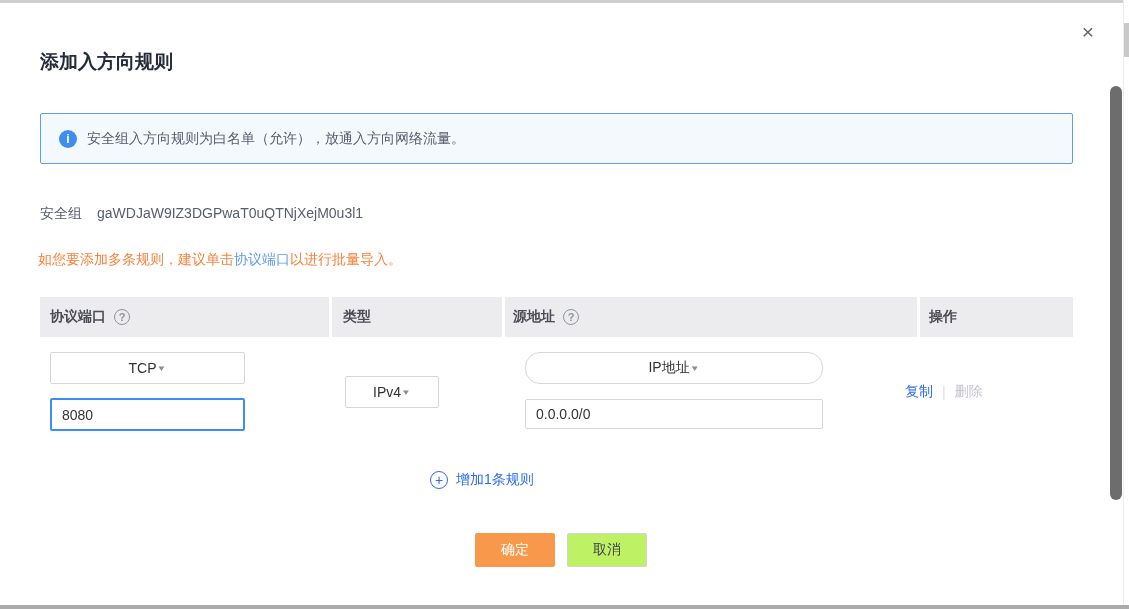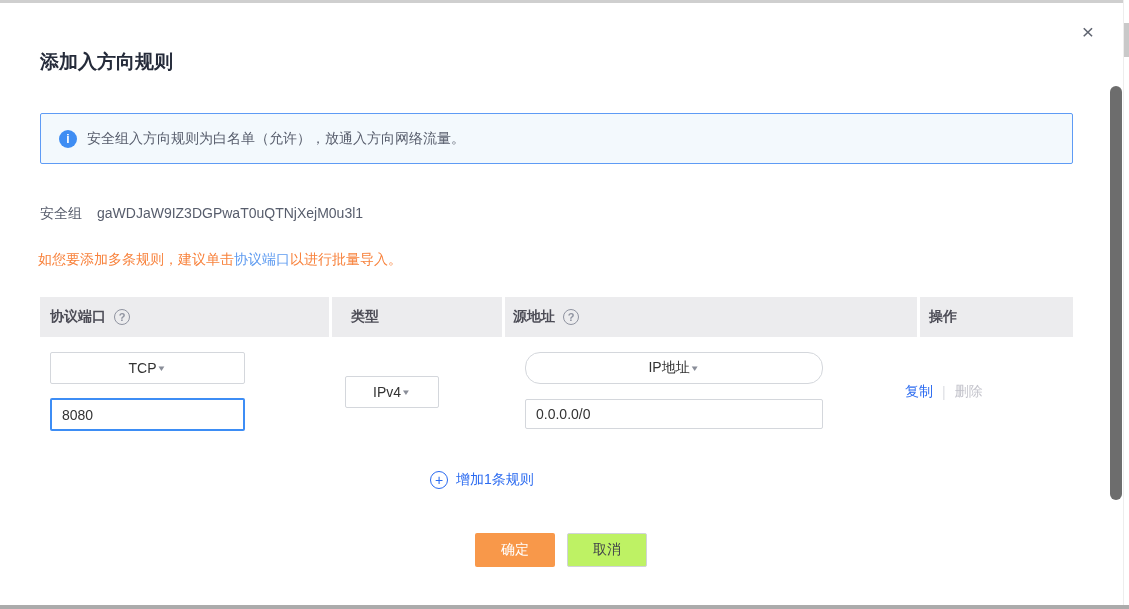--- a/index.html
+++ b/index.html
@@ -39,21 +39,21 @@
   .sg-line{left:40px;top:205px;font-size:14px;color:var(--text-body);display:flex;gap:15px;}
 
   .tip-line{left:38px;top:251px;font-size:14px;color:var(--tip-orange);}
   .tip-link{color:var(--tip-link-blue);cursor:pointer;}
 
   .table-header{left:40px;top:297px;width:1033px;height:40px;display:flex;}
   .th{background:var(--header-bg);height:40px;display:flex;align-items:center;
       font-size:14px;font-weight:600;color:#4c4c56;}
   .th + .th{margin-left:3px;}
   .th-protocol{width:289px;padding-left:10px;}
-  .th-type{width:170px;padding-left:19px;}
+  .th-type{width:170px;padding-left:11px;}
   .th-source{width:412px;padding-left:8px;}
   .th-action{flex:1;padding-left:9px;}
   .help-icon{width:16px;height:16px;border:1px solid #8f93a0;border-radius:50%;color:#8f93a0;
     font-size:11px;line-height:14px;text-align:center;margin-left:8px;cursor:pointer;flex:0 0 auto;}
 
   .select{border:1px solid var(--input-border);border-radius:2px;background:#fff;height:32px;
     display:flex;align-items:center;justify-content:center;padding:0 10px;
     font-size:14px;color:#333;cursor:pointer;}
   .caret{font-size:10px;color:#8a8e99;transform:scaleY(.8);}
   .text-input{border:1px solid var(--input-border);border-radius:2px;background:#fff;

